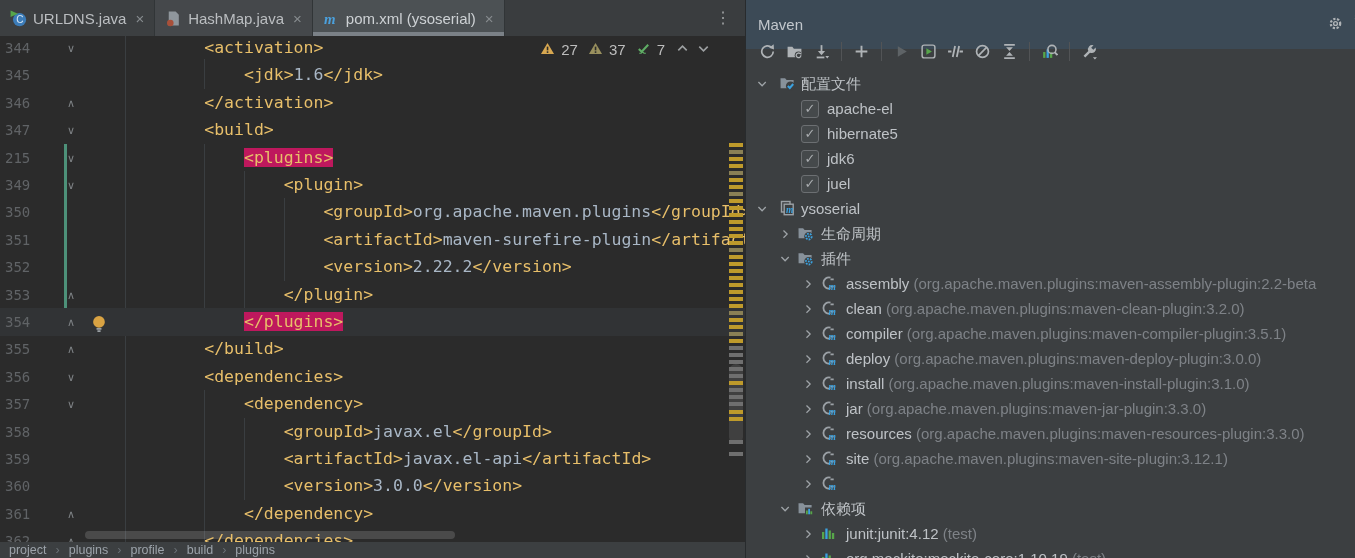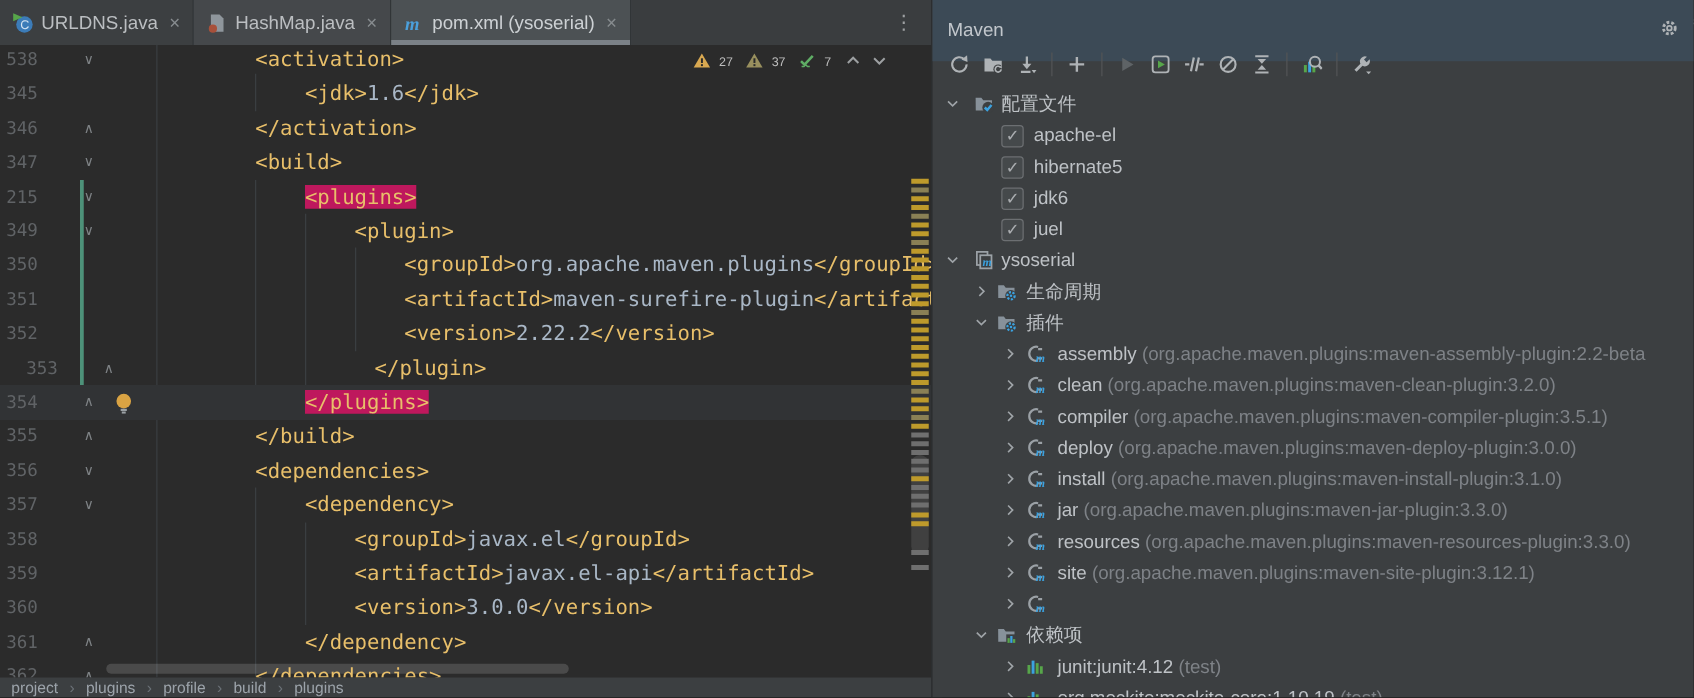--- a/index.html
+++ b/index.html
@@ -22,22 +22,22 @@
   .crow.cur{background:#313335;}
   .lnum{position:absolute;left:5px;top:0;color:#606366;font:14px/28px "DejaVu Sans Mono",monospace;}
   .fold{position:absolute;left:67px;top:0;color:#7E8285;font-size:11px;line-height:28px;cursor:pointer;}
   .bulb{position:absolute;left:90px;top:5px;cursor:pointer;}
   .code{position:absolute;left:85px;top:0;font:16.5px/28px "DejaVu Sans Mono",monospace;white-space:pre;}
   .tag{color:#E8BF6A;}.val{color:#A9B7C6;}
   .hl{background:#be185d;}
   .smark{position:absolute;left:729px;width:14px;height:4px;}
   #sthumb{position:absolute;left:729px;width:14px;border-radius:7px;background:rgba(255,255,255,.10);}
   #hthumb{position:absolute;left:85px;top:495px;width:370px;height:8px;border-radius:4px;background:rgba(255,255,255,.15);}
-  #insp{position:absolute;top:5px;right:34px;display:flex;align-items:center;gap:6px;
-        color:#BDBDBD;font-size:10px;cursor:pointer;}
+  #insp{position:absolute;top:5px;right:34px;display:flex;align-items:flex-start;gap:6px;
+        color:#BDBDBD;font-size:15px;cursor:pointer;}
   #insp .cnt{margin-right:4px;}
   #breadcrumb-bar{position:absolute;bottom:0;left:0;width:745px;height:16px;background:#3C3F41;
         display:flex;align-items:center;gap:9px;padding-left:9px;font-size:12.5px;color:#9CA3AA;}
   .bitem{cursor:pointer;}
   .bsep{color:#6B7177;}
   
   #maven-pane{position:absolute;top:0;left:745px;width:610px;height:558px;background:#3C3F41;
         border-left:1px solid #282B2D;box-sizing:border-box;}
   #maven-header{position:absolute;top:0;left:0;right:0;height:49px;background:#3C4A56;
         display:flex;align-items:center;padding:0 12px;color:#C2C7CC;font-size:15px;}
@@ -123,21 +123,21 @@
               <polyline points="3.5,10 8,5.5 12.5,10" stroke="#9DA0A2" stroke-width="1.7" fill="none"></polyline>
             </svg></span>
         <span><svg viewBox="0 0 16 16" width="15" height="15">
               <polyline points="3.5,6 8,10.5 12.5,6" stroke="#9DA0A2" stroke-width="1.7" fill="none"></polyline>
             </svg></span>
       </div>
 
       <div id="sthumb" style="top:328px;height:80px;"></div>
       <div id="hthumb"></div>
     <div class="crow" style="top: -2px;">
-          <span class="lnum">538</span>
+          <span class="lnum">344</span>
           <span class="fold">∨</span>
           <span class="code"><span>            </span><span class="tag">&lt;activation&gt;</span></span>
         </div>
         <div class="crow" style="top: 25.4px;">
           <span class="lnum">345</span>
           <span class="code"><span>                </span><span class="tag">&lt;jdk&gt;</span><span class="val">1.6</span><span class="tag">&lt;/jdk&gt;</span></span>
         </div>
         <div class="crow" style="top: 52.8px;">
           <span class="lnum">346</span>
           <span class="fold">∧</span>
@@ -163,21 +163,21 @@
           <span class="code"><span>                        </span><span class="tag">&lt;groupId&gt;</span><span class="val">org.apache.maven.plugins</span><span class="tag">&lt;/groupId&gt;</span></span>
         </div>
         <div class="crow" style="top: 189.8px;">
           <span class="lnum">351</span>
           <span class="code"><span>                        </span><span class="tag">&lt;artifactId&gt;</span><span class="val">maven-surefire-plugin</span><span class="tag">&lt;/artifactId&gt;</span></span>
         </div>
         <div class="crow" style="top: 217.2px;">
           <span class="lnum">352</span>
           <span class="code"><span>                        </span><span class="tag">&lt;version&gt;</span><span class="val">2.22.2</span><span class="tag">&lt;/version&gt;</span></span>
         </div>
-        <div class="crow" style="top: 244.6px; margin-left: 16px;">
+        <div class="crow" style="top: 244.6px;">
           <span class="lnum">353</span>
           <span class="fold">∧</span>
           <span class="code"><span>                    </span><span class="tag">&lt;/plugin&gt;</span></span>
         </div>
         <div class="crow cur" style="top: 272px;">
           <span class="lnum">354</span>
           <span class="fold">∧</span>
           <span class="bulb"><svg viewBox="0 0 16 16" width="18" height="18">
               <circle cx="8" cy="7" r="5.2" fill="#D9A343"></circle>
               <path d="M5.8 13.2h4.4M6.6 15.2h2.8" stroke="#9AA0A4" stroke-width="1.6"></path>

